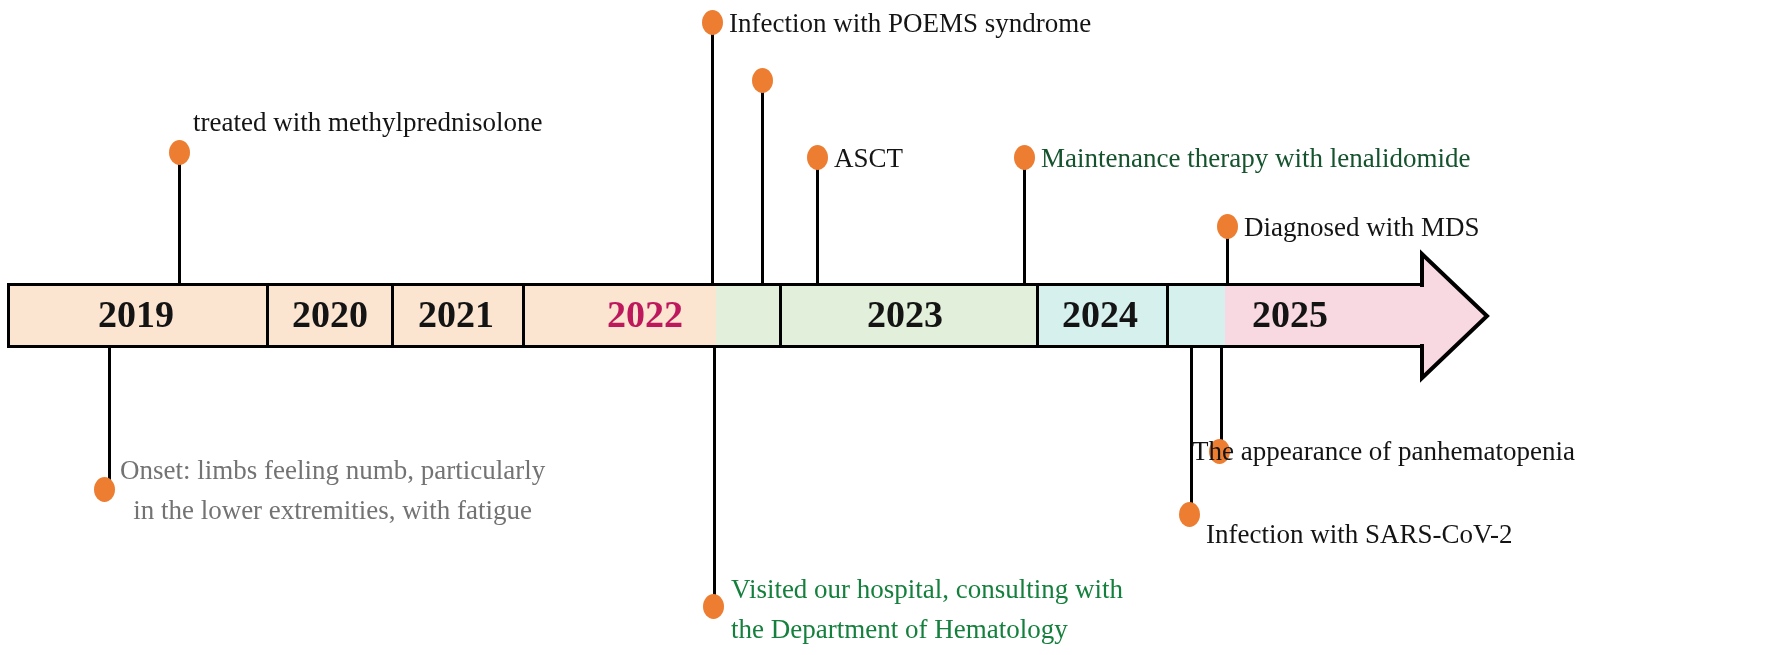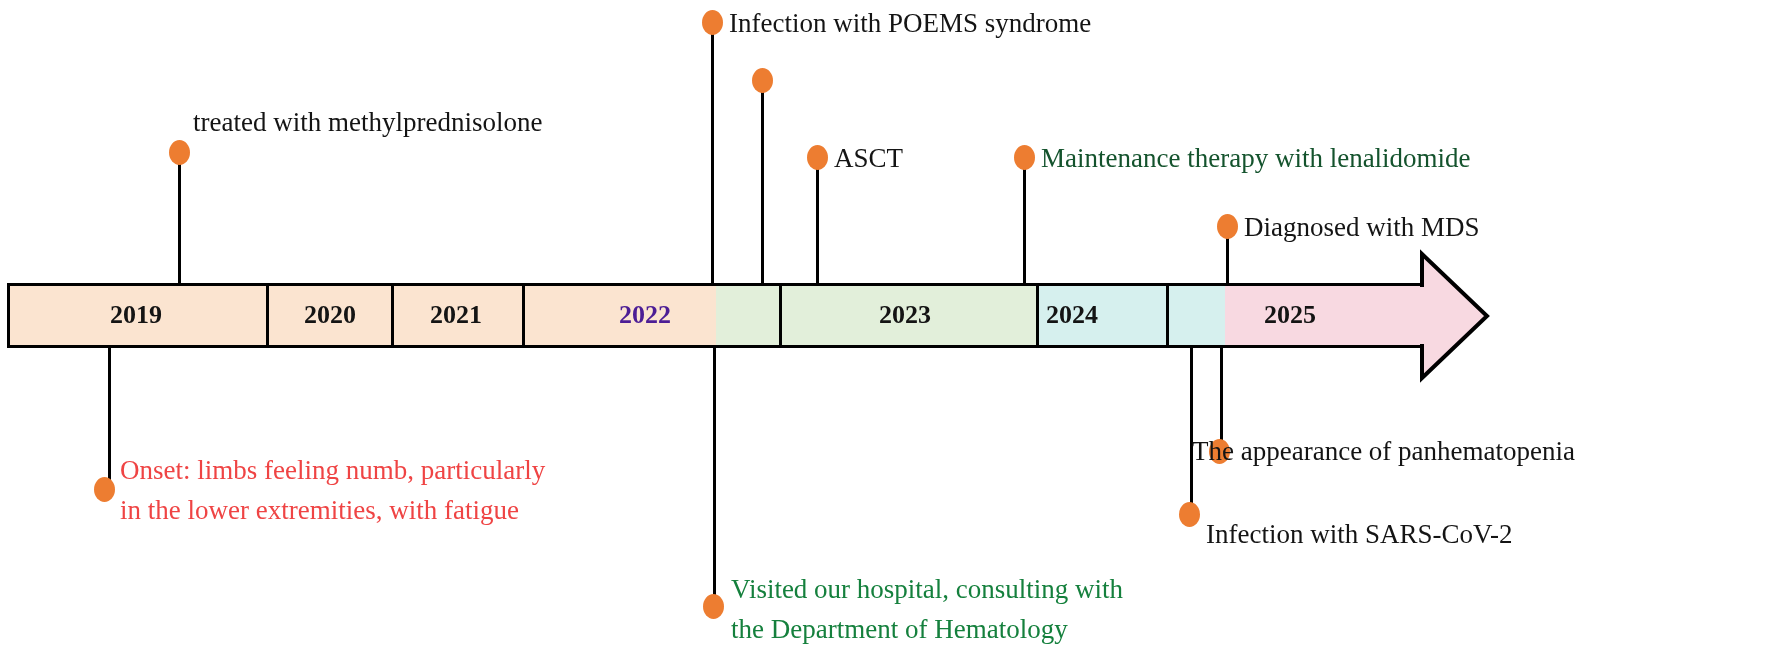--- a/index.html
+++ b/index.html
@@ -14,21 +14,21 @@
   #bar{
     position:absolute;left:7px;top:283px;width:1416px;height:65px;
     border:3px solid #000;border-right:none;box-sizing:border-box;
     background:#fff;
   }
   .seg{position:absolute;top:0;height:59px;}
   .divider{position:absolute;top:0;width:3px;height:59px;}
   .year{
     position:absolute;top:283px;height:65px;line-height:63px;
     transform:translateX(-50%);
-    font-weight:bold;font-size:26px;white-space:nowrap;text-align:center;
+    font-weight:bold;font-size:38px;white-space:nowrap;text-align:center;
   }
   
   .stem{position:absolute;width:3px;}
   .dot{position:absolute;width:21px;height:25px;border-radius:50%;}
   .lbl{
     position:absolute;font-size:27px;line-height:40px;white-space:nowrap;
   }
   #arrowhead{position:absolute;left:1419px;top:248px;}
   #arrow-patch{position:absolute;left:1417px;top:287px;width:8px;height:57px;}
 </style>
@@ -69,23 +69,23 @@
   </div>
 
   <svg id="arrowhead" width="72" height="136" viewBox="0 0 72 136">
     <polygon points="3,6 68,68 3,130" stroke-width="4" stroke="#000" style="fill: rgb(248, 217, 225);"></polygon>
   </svg>
   <div id="arrow-patch" style="background-color: rgb(248, 217, 225);"></div>
 
   <div class="year" style="left: 136px; color: rgb(20, 20, 20);">2019</div>
   <div class="year" style="left: 330px; color: rgb(20, 20, 20);">2020</div>
   <div class="year" style="left: 456px; color: rgb(20, 20, 20);">2021</div>
-  <div class="year" style="left: 645px; color: #4c1d95;">2022</div>
+  <div class="year" style="left: 645px; color: #be185d;">2022</div>
   <div class="year" style="left: 905px; color: rgb(20, 20, 20);">2023</div>
-  <div class="year" style="left: 1072px; color: rgb(20, 20, 20);">2024</div>
+  <div class="year" style="left: 1100px; color: rgb(20, 20, 20);">2024</div>
   <div class="year" style="left: 1290px; color: rgb(20, 20, 20);">2025</div>
 
   <div class="dot" style="left: 169px; top: 140px; background-color: rgb(237, 125, 49);"></div>
   <div class="dot" style="left: 702px; top: 10px; background-color: rgb(237, 125, 49);"></div>
   <div class="dot" style="left: 752px; top: 68px; background-color: rgb(237, 125, 49);"></div>
   <div class="dot" style="left: 807px; top: 145px; background-color: rgb(237, 125, 49);"></div>
   <div class="dot" style="left: 1014px; top: 145px; background-color: rgb(237, 125, 49);"></div>
   <div class="dot" style="left: 1217px; top: 214px; background-color: rgb(237, 125, 49);"></div>
 
   <div class="dot" style="left: 94px; top: 477px; background-color: rgb(237, 125, 49);"></div>
@@ -102,21 +102,21 @@
   <div class="lbl" style="left: 834px; top: 138px; color: rgb(20, 20, 20);">
     <div>ASCT</div>
   </div>
   <div class="lbl" style="left: 1041px; top: 138px; color: #14532d;">
     <div>Maintenance therapy with lenalidomide</div>
   </div>
   <div class="lbl" style="left: 1244px; top: 207px; color: rgb(20, 20, 20);">
     <div>Diagnosed with MDS</div>
   </div>
 
-  <div class="lbl" style="left: 120px; top: 450px; color: #ef4444;">
+  <div class="lbl" style="left: 120px; top: 450px; color: #737373; text-align: center;">
     <div>Onset: limbs feeling numb, particularly</div>
     <div>in the lower extremities, with fatigue</div>
   </div>
   <div class="lbl" style="left: 731px; top: 569px; color: #15803d;">
     <div>Visited our hospital, consulting with</div>
     <div>the Department of Hematology</div>
   </div>
   <div class="lbl" style="left: 1192px; top: 431px; color: rgb(20, 20, 20);">
     <div>The appearance of panhematopenia</div>
   </div>

